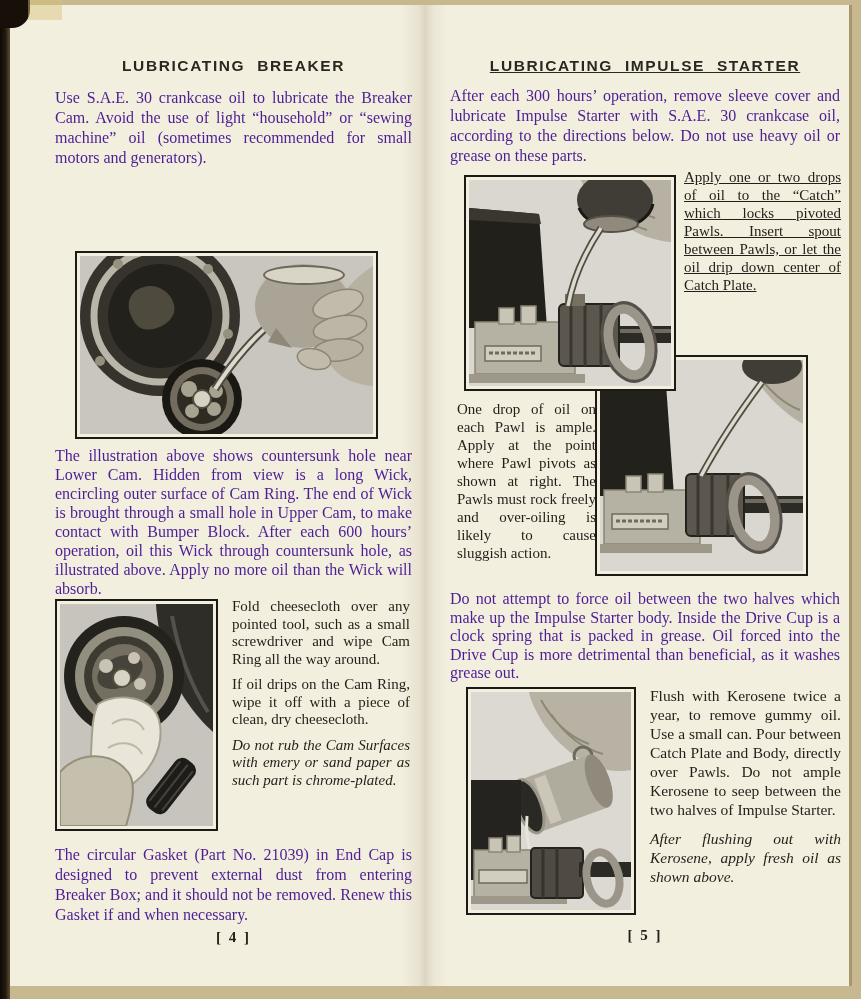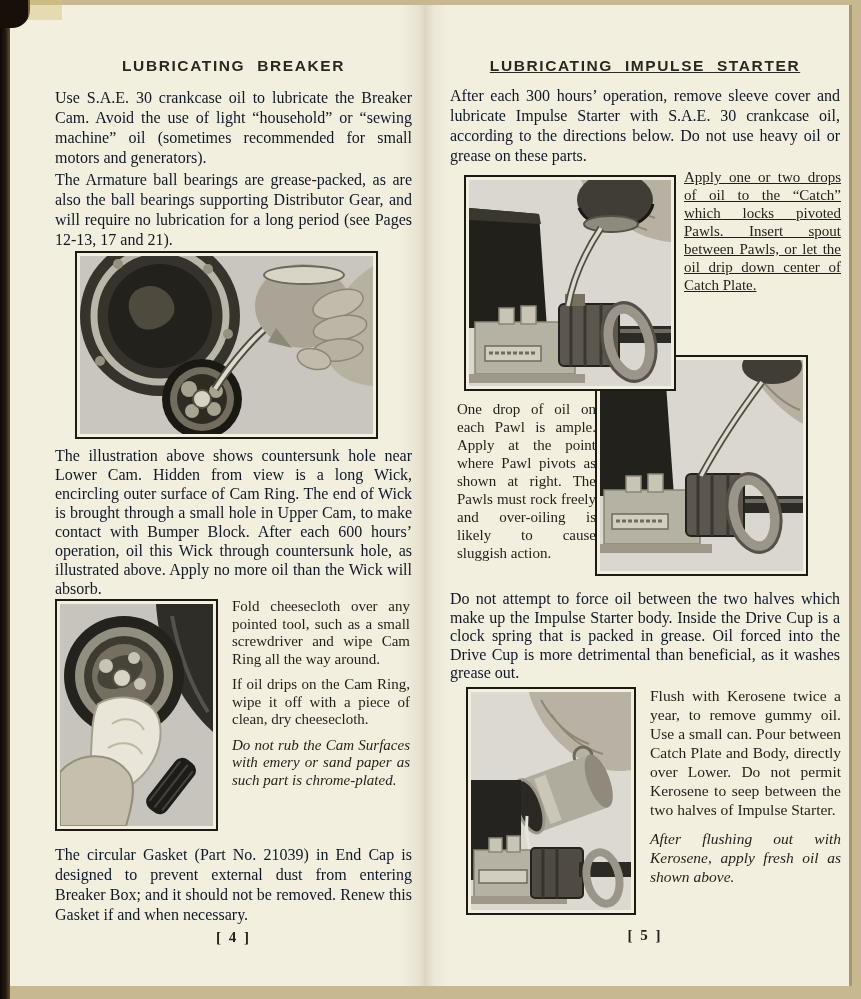--- a/index.html
+++ b/index.html
@@ -8,21 +8,21 @@
   .spine-shadow{position:absolute;left:0;top:0;width:10px;height:999px;
     background:linear-gradient(90deg,#0d0905 0%,#231a0f 55%,#5d4c33 100%);z-index:5;}
   .corner-smudge{position:absolute;left:0;top:0;width:30px;height:28px;background:#171008;z-index:6;border-bottom-right-radius:18px;}
   .corner-tint{position:absolute;left:28px;top:0;width:34px;height:20px;background:#d6c078;opacity:.45;z-index:6;}
   .paper{position:absolute;left:10px;top:5px;width:842px;height:981px;background:#f3efde;z-index:1;}
   .paper-edge-right{position:absolute;left:849px;top:5px;width:3px;height:981px;background:#a6976f;z-index:2;}
   .gutter{position:absolute;left:400px;top:5px;width:48px;height:981px;z-index:2;
     background:linear-gradient(90deg,rgba(0,0,0,0) 0%,rgba(94,75,48,.08) 40%,rgba(94,75,48,.16) 52%,rgba(94,75,48,.05) 70%,rgba(0,0,0,0) 100%);}
   .heading{position:absolute;font-family:"Liberation Sans","DejaVu Sans",sans-serif;font-weight:bold;
     font-size:15.5px;letter-spacing:1.6px;word-spacing:6px;text-align:center;color:#2a2722;z-index:3;}
-  .para{position:absolute;text-align:justify;font-size:16px;line-height:20px;color:#0f172a;z-index:3;}
+  .para{position:absolute;text-align:justify;font-size:16px;line-height:20px;color:#4c1d95;z-index:3;}
   .sidecol{position:absolute;z-index:3;color:#221e19;}
   .sidecol p{margin:0 0 8px 0;text-align:justify;font-size:15px;line-height:17.5px;}
   .sidecol-r p{font-size:15px;line-height:18px;}
   .sidecol-k p{font-size:15.5px;line-height:19px;margin-bottom:10px;}
   .italic{font-style:italic;}
   .pagenum{position:absolute;font-weight:bold;font-size:15px;color:#221e19;z-index:3;letter-spacing:2px;}
   .photo{position:absolute;border:2px solid #1c1a16;background:#f3efde;padding:3px;box-sizing:border-box;}
   .photo svg{display:block;}
   .z1{z-index:2}.z2{z-index:4}
 </style>
@@ -33,21 +33,20 @@
   <div class="paper"></div>
   <div class="gutter"></div>
   <div class="paper-edge-right"></div>
   <div class="spine-shadow"></div>
   <div class="corner-smudge"></div>
   <div class="corner-tint"></div>
 
   <div class="heading" style="left:55px;top:57px;width:357px;">LUBRICATING BREAKER</div>
 
   <div class="para" style="left:55px;top:88px;width:357px;">Use S.A.E. 30 crankcase oil to lubricate the Breaker Cam. Avoid the use of light “household” or “sewing machine” oil (sometimes recommended for small motors and generators).</div>
-  <div class="para" style="left:55px;top:170px;width:357px;">The Armature ball bearings are grease-packed, as are also the ball bearings supporting Distributor Gear, and will require no lubrication for a long period (see Pages 12-13, 17 and 21).</div>
 
   <div class="photo z1" style="left:75px;top:251px;width:303px;height:188px;" aria-label="oil-can-oiling-breaker-cam-photo">
     <svg viewBox="0 0 293 178" width="293" height="178">
       <rect width="293" height="178" fill="#c9c6bf"></rect>
       <circle cx="80" cy="60" r="80" fill="#36332c"></circle>
       <circle cx="80" cy="60" r="66" fill="none" stroke="#b9b5a8" stroke-width="7"></circle>
       <circle cx="80" cy="60" r="52" fill="#23211b"></circle>
       <path d="M55,35 q20,-12 35,5 q12,18 -8,30 q-22,10 -30,-8 q-8,-16 3,-27 Z" fill="#4f4a3e"></path>
       <circle cx="38" cy="8" r="5" fill="#96917f"></circle>
         <circle cx="128" cy="13" r="5" fill="#96917f"></circle>
@@ -202,18 +201,18 @@
       <rect x="60" y="156" width="52" height="50" rx="4" fill="#4f4b43" stroke="#24221d" stroke-width="2"></rect>
       <path d="M72,156 L72,206 M86,156 L86,206" stroke="#35332c" stroke-width="3"></path>
       <rect x="108" y="170" width="52" height="15" fill="#2c2a25"></rect>
       <g transform="rotate(-12 132 186)">
         <ellipse cx="132" cy="186" rx="16" ry="26" fill="none" stroke="#9a9588" stroke-width="8"></ellipse>
       </g>
     </svg>
   </div>
 
   <div class="sidecol sidecol-k" style="left:650px;top:686px;width:191px;">
-    <p>Flush with Kerosene twice a year, to remove gummy oil. Use a small can. Pour between Catch Plate and Body, directly over Lower. Do not permit Kerosene to seep between the two halves of Impulse Starter.</p>
+    <p>Flush with Kerosene twice a year, to remove gummy oil. Use a small can. Pour between Catch Plate and Body, directly over Pawls. Do not ample Kerosene to seep between the two halves of Impulse Starter.</p>
     <p class="italic">After flushing out with Kerosene, apply fresh oil as shown above.</p>
   </div>
 
   <div class="pagenum" style="left:450px;top:927px;width:390px;text-align:center;">[ 5 ]</div>
 </div>
 
 </body></html>

